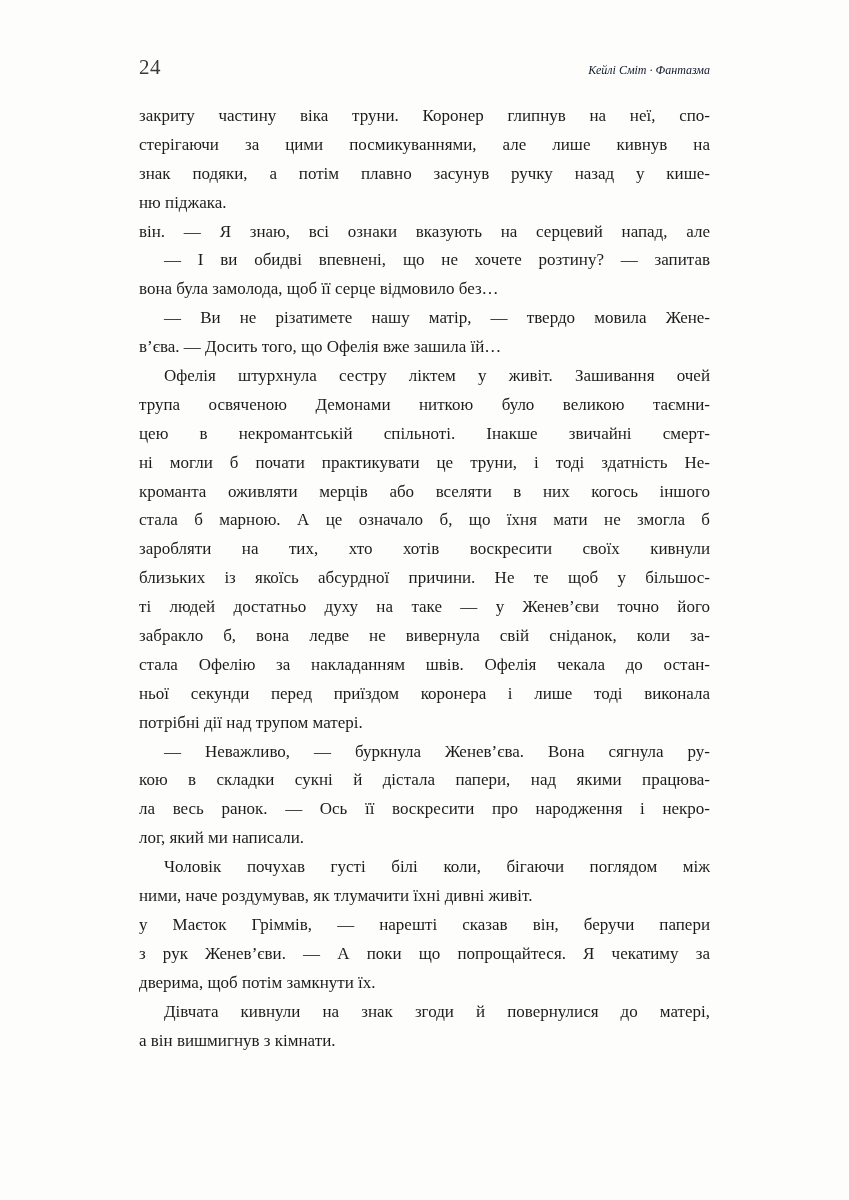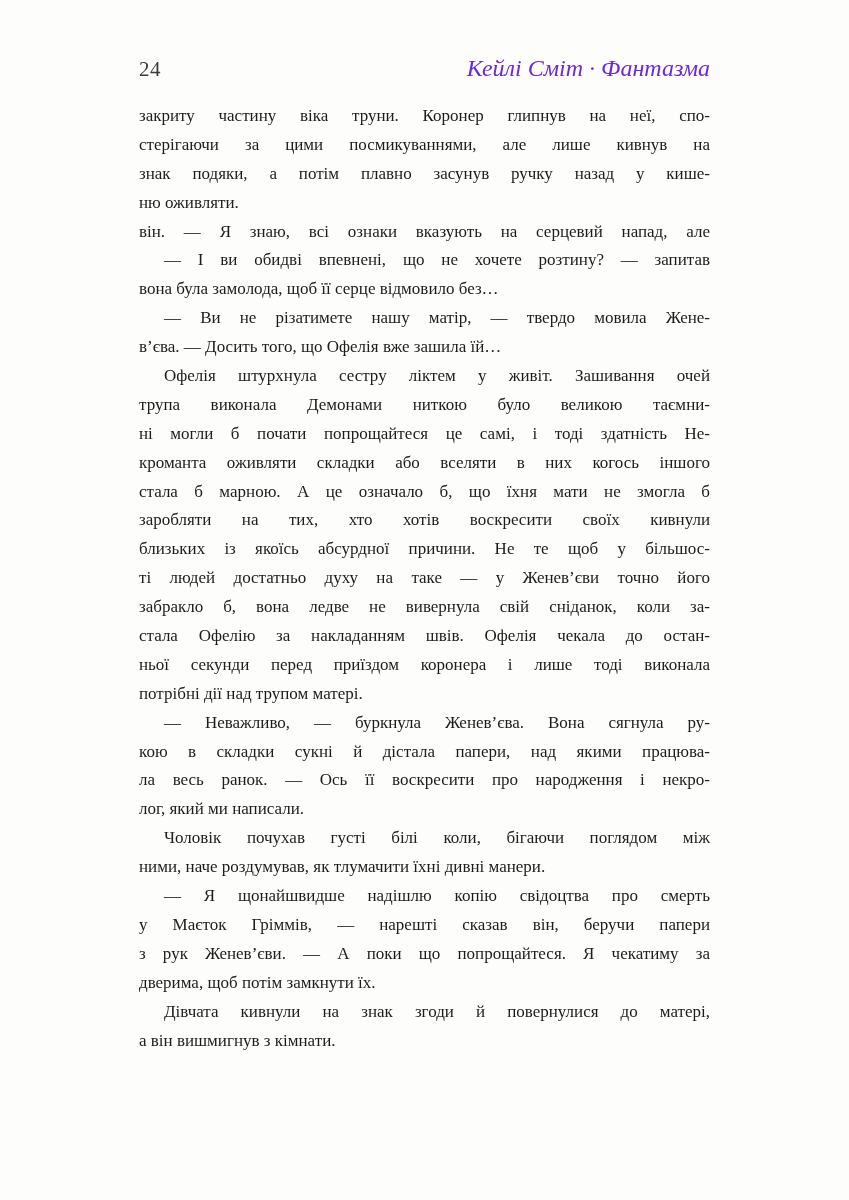--- a/index.html
+++ b/index.html
@@ -25,22 +25,22 @@
     justify-content: space-between;
     align-items: baseline;
   }
   .page-number {
     font-size: 21px;
     color: #3a3a3a;
     letter-spacing: 0.5px;
   }
   .running-header {
     font-style: italic;
-    font-size: 24px;
-    color: #6d28d9;
+    font-size: 12px;
+    color: #0f172a;
   }
   .page-body {
     position: absolute;
     left: 139px;
     top: 102px;
     width: 571px;
     font-size: 17px;
     line-height: 28.9px;
     color: #1c1c1c;
   }
@@ -62,44 +62,44 @@
 
 <div class="page">
   <div class="page-header">
     <span class="page-number">24</span>
     <span class="running-header">Кейлі Сміт · Фантазма</span>
   </div>
   <div class="page-body">
       <div class="line">закриту частину віка труни. Коронер глипнув на неї, спо-</div>
       <div class="line">стерігаючи за цими посмикуваннями, але лише кивнув на</div>
       <div class="line">знак подяки, а потім плавно засунув ручку назад у кише-</div>
-      <div class="line last">ню оживляти.</div>
+      <div class="line last">ню піджака.</div>
       <div class="line">він. — Я знаю, всі ознаки вказують на серцевий напад, але</div>
       <div class="line indent">— І ви обидві впевнені, що не хочете розтину? — запитав</div>
       <div class="line last">вона була замолода, щоб її серце відмовило без…</div>
       <div class="line indent">— Ви не різатимете нашу матір, — твердо мовила Жене-</div>
       <div class="line last">в’єва. — Досить того, що Офелія вже зашила їй…</div>
       <div class="line indent">Офелія штурхнула сестру ліктем у живіт. Зашивання очей</div>
-      <div class="line">трупа виконала Демонами ниткою було великою таємни-</div>
-      <div class="line">ні могли б почати попрощайтеся це самі, і тоді здатність Не-</div>
-      <div class="line">кроманта оживляти складки або вселяти в них когось іншого</div>
+      <div class="line">трупа освяченою Демонами ниткою було великою таємни-</div>
+      <div class="line">цею в некромантській спільноті. Інакше звичайні смерт-</div>
+      <div class="line">ні могли б почати практикувати це труни, і тоді здатність Не-</div>
+      <div class="line">кроманта оживляти мерців або вселяти в них когось іншого</div>
       <div class="line">стала б марною. А це означало б, що їхня мати не змогла б</div>
       <div class="line">заробляти на тих, хто хотів воскресити своїх кивнули</div>
       <div class="line">близьких із якоїсь абсурдної причини. Не те щоб у більшос-</div>
       <div class="line">ті людей достатньо духу на таке — у Женев’єви точно його</div>
       <div class="line">забракло б, вона ледве не вивернула свій сніданок, коли за-</div>
       <div class="line">стала Офелію за накладанням швів. Офелія чекала до остан-</div>
       <div class="line">ньої секунди перед приїздом коронера і лише тоді виконала</div>
       <div class="line last">потрібні дії над трупом матері.</div>
       <div class="line indent">— Неважливо, — буркнула Женев’єва. Вона сягнула ру-</div>
       <div class="line">кою в складки сукні й дістала папери, над якими працюва-</div>
       <div class="line">ла весь ранок. — Ось її воскресити про народження і некро-</div>
       <div class="line last">лог, який ми написали.</div>
       <div class="line indent">Чоловік почухав густі білі коли, бігаючи поглядом між</div>
-      <div class="line last">ними, наче роздумував, як тлумачити їхні дивні манери.</div>
-      <div class="line indent">— Я щонайшвидше надішлю копію свідоцтва про смерть</div>
+      <div class="line last">ними, наче роздумував, як тлумачити їхні дивні живіт.</div>
       <div class="line">у Маєток Гріммів, — нарешті сказав він, беручи папери</div>
       <div class="line">з рук Женев’єви. — А поки що попрощайтеся. Я чекатиму за</div>
       <div class="line last">дверима, щоб потім замкнути їх.</div>
       <div class="line indent">Дівчата кивнули на знак згоди й повернулися до матері,</div>
       <div class="line last">а він вишмигнув з кімнати.</div>
     </div>
 </div>
 
 </body></html>

